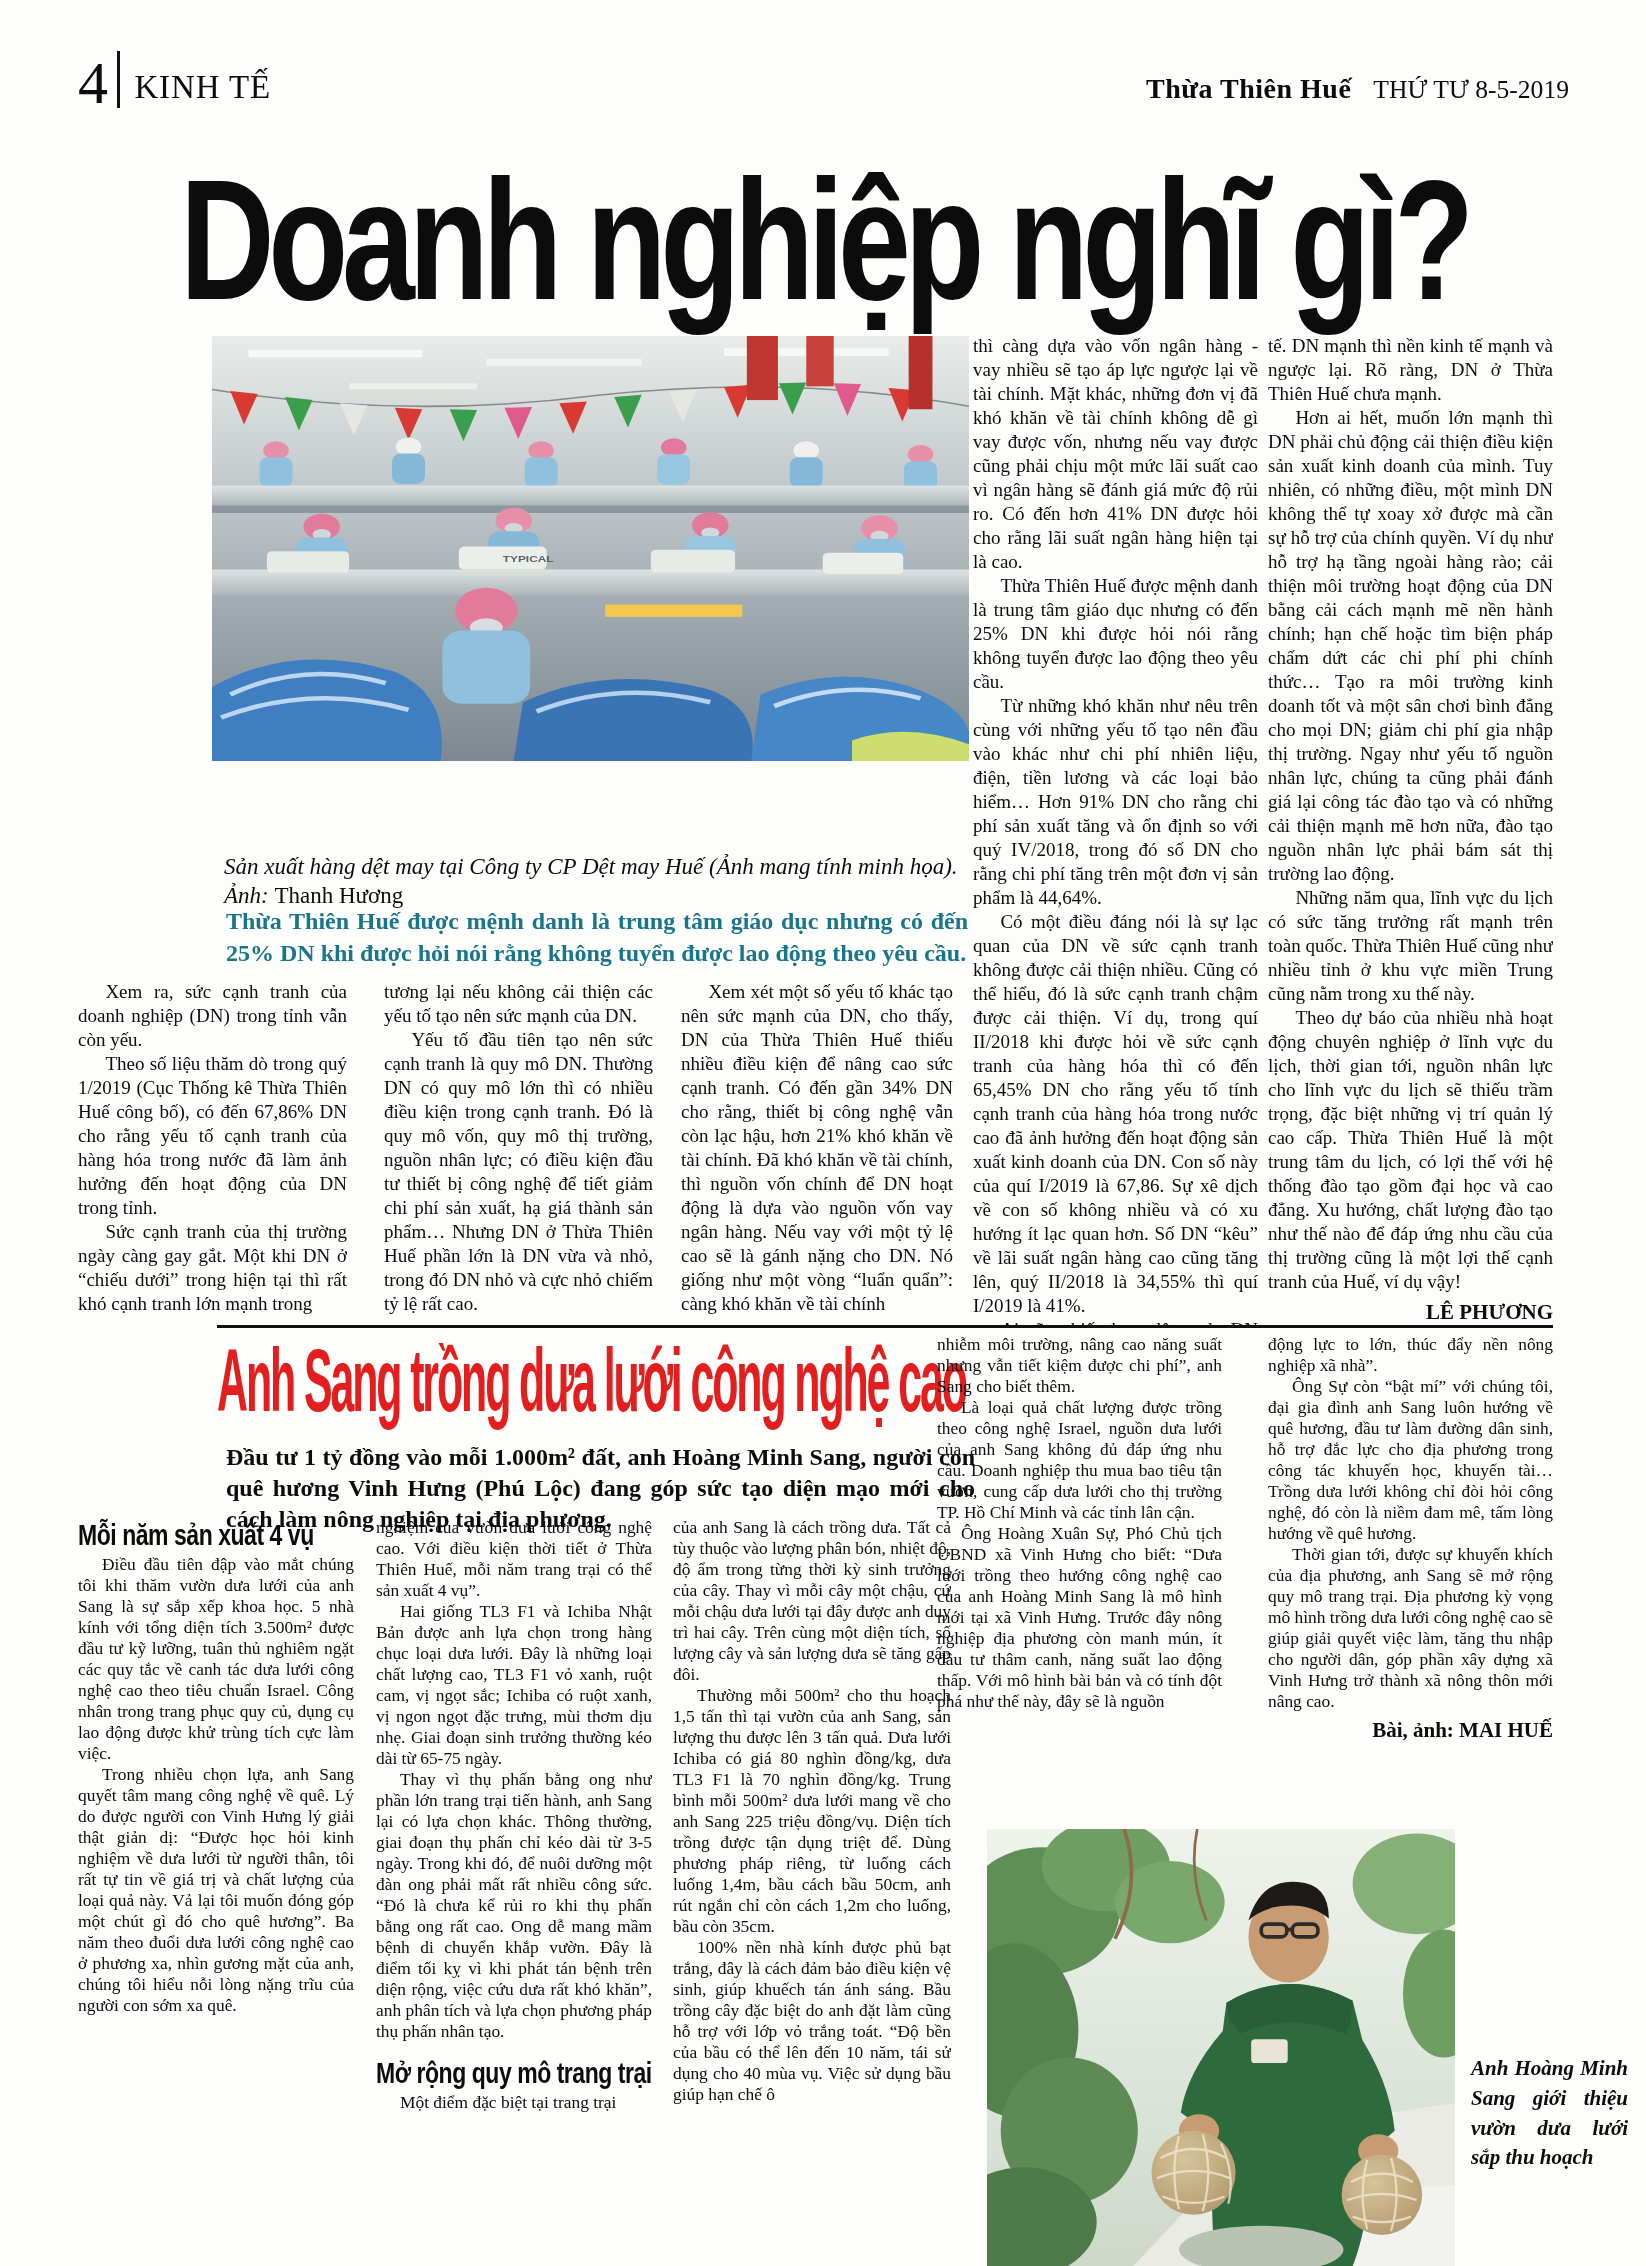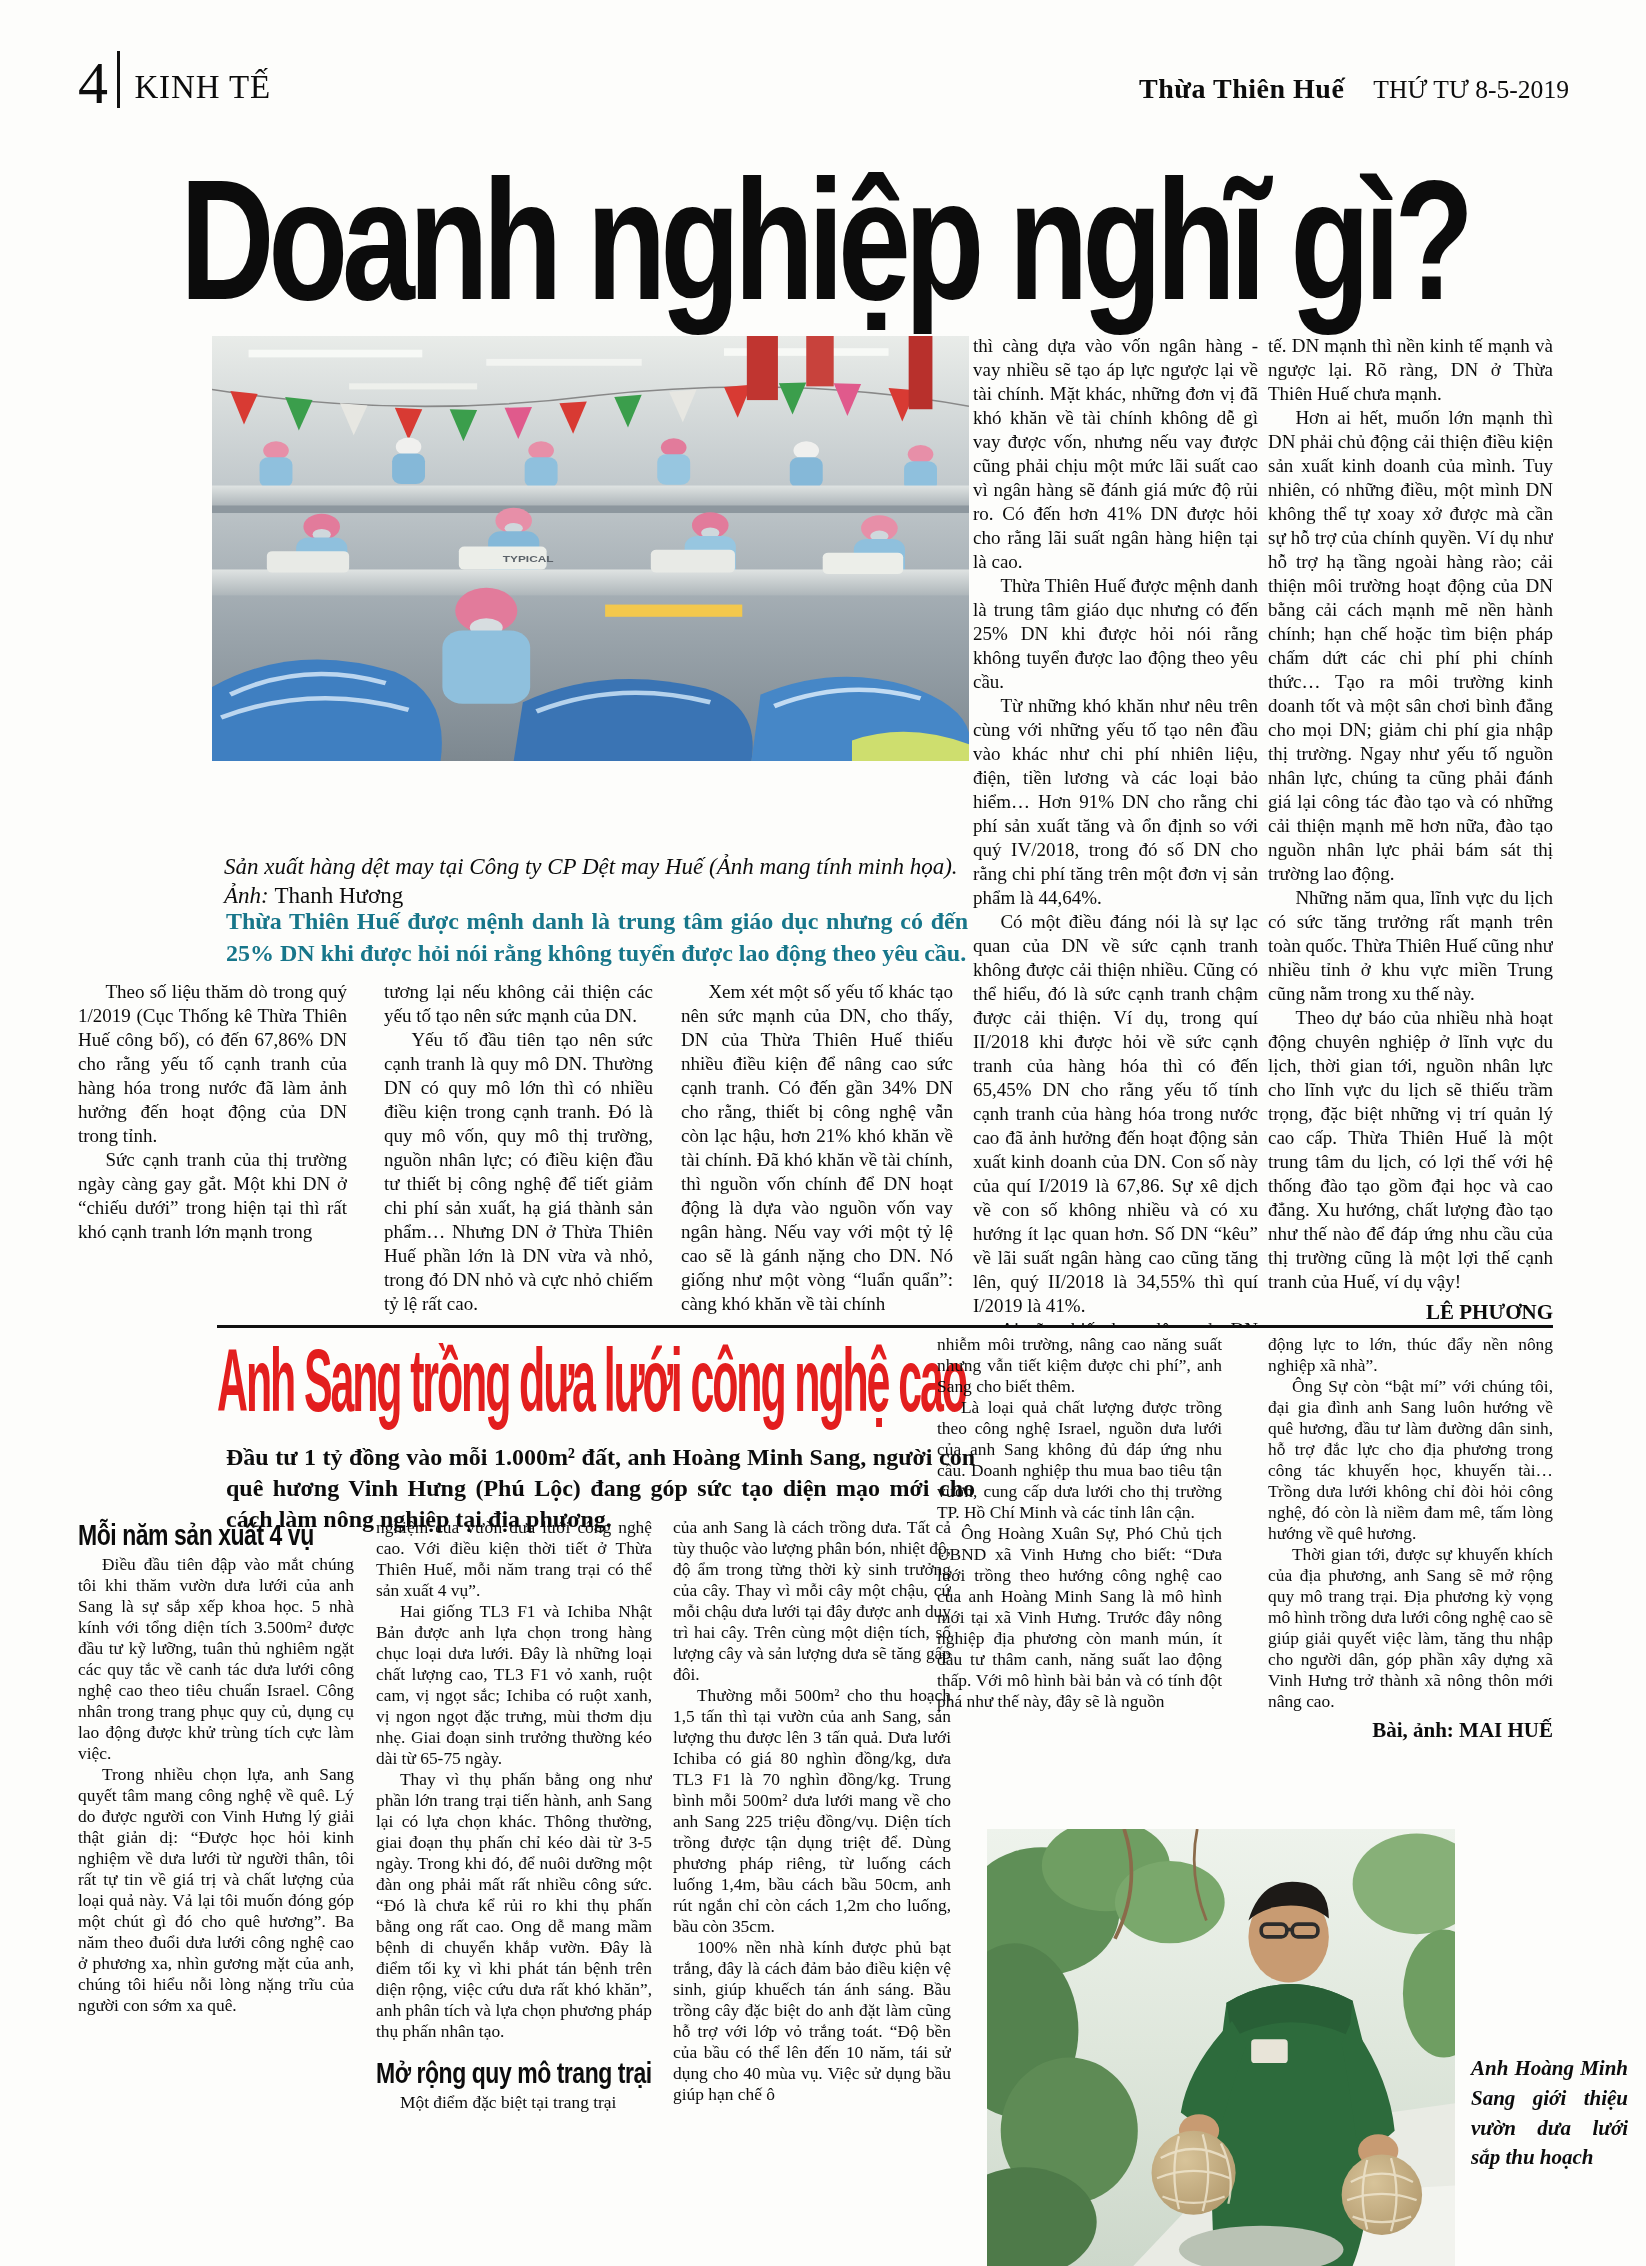--- a/index.html
+++ b/index.html
@@ -11,21 +11,21 @@
     position:relative;width:1647px;height:2267px;background:#fdfdfb;
     margin:0 auto;overflow:hidden;
     font-family:"Liberation Serif",serif;color:#0c0c0c;
   }
   
   .hdr{position:absolute;left:78px;right:78px;top:44px;height:66px;
        display:flex;align-items:flex-end;}
   .hdr .pno{font-size:60px;line-height:.9;font-weight:400;}
   .hdr .vbar{width:2.7px;height:57px;background:#111;margin:0 14.6px 1.8px 9.1px;}
   .hdr .sect{font-size:33px;letter-spacing:0.9px;padding-bottom:3.7px;}
-  .hdr .right{margin-left:auto;display:flex;align-items:flex-end;gap:29px;padding-bottom:5.5px;}
+  .hdr .right{margin-left:auto;display:flex;align-items:flex-end;gap:22px;padding-bottom:5.5px;}
   .hdr .mast{font-size:28px;font-weight:bold;letter-spacing:0.5px;}
   .hdr .date{font-size:25.6px;}
   
   .h1wrap{position:absolute;left:78px;right:78px;top:155px;height:183px;text-align:center;}
   .h1wrap span{display:inline-block;font-family:"Liberation Sans",sans-serif;
     font-weight:900;font-size:135px;line-height:1;letter-spacing:-6.4px;
     transform:scale(.97,1.26);transform-origin:center top;white-space:nowrap;}
   .h2wrap{position:absolute;left:217px;top:1336px;width:740px;height:101px;}
   .h2wrap span{display:inline-block;font-family:"Liberation Sans",sans-serif;
     font-weight:900;font-size:55px;line-height:1;letter-spacing:-2.7px;color:var(--headline_red);
@@ -208,20 +208,21 @@
     </svg>
   </div>
 
   <div class="cap1">
     <span>Sản xuất hàng dệt may tại Công ty CP Dệt may Huế (Ảnh mang tính minh họa). </span><span class="credit" style="font-style:italic">Ảnh: </span><span class="credit">Thanh Hương</span>
   </div>
 
   <div class="lead1">Thừa Thiên Huế được mệnh danh là trung tâm giáo dục nhưng có đến 25% DN khi được hỏi nói rằng không tuyển được lao động theo yêu cầu.</div>
 
   <div class="col a1col a1c1">
+    <p>Xem ra, sức cạnh tranh của doanh nghiệp (DN) trong tỉnh vẫn còn yếu.</p>
     <p>Theo số liệu thăm dò trong quý 1/2019 (Cục Thống kê Thừa Thiên Huế công bố), có đến 67,86% DN cho rằng yếu tố cạnh tranh của hàng hóa trong nước đã làm ảnh hưởng đến hoạt động của DN trong tỉnh.</p>
     <p>Sức cạnh tranh của thị trường ngày càng gay gắt. Một khi DN ở “chiếu dưới” trong hiện tại thì rất khó cạnh tranh lớn mạnh trong</p>
   </div>
   <div class="col a1col a1c2">
     <p class="cont">tương lại nếu không cải thiện các yếu tố tạo nên sức mạnh của DN.</p>
     <p>Yếu tố đầu tiên tạo nên sức cạnh tranh là quy mô DN. Thường DN có quy mô lớn thì có nhiều điều kiện trong cạnh tranh. Đó là quy mô vốn, quy mô thị trường, nguồn nhân lực; có điều kiện đầu tư thiết bị công nghệ để tiết giảm chi phí sản xuất, hạ giá thành sản phẩm… Nhưng DN ở Thừa Thiên Huế phần lớn là DN vừa và nhỏ, trong đó DN nhỏ và cực nhỏ chiếm tỷ lệ rất cao.</p>
   </div>
   <div class="col a1col a1c3">
     <p>Xem xét một số yếu tố khác tạo nên sức mạnh của DN, cho thấy, DN của Thừa Thiên Huế thiếu nhiều điều kiện để nâng cao sức cạnh tranh. Có đến gần 34% DN cho rằng, thiết bị công nghệ vẫn còn lạc hậu, hơn 21% khó khăn về tài chính. Đã khó khăn về tài chính, thì nguồn vốn chính để DN hoạt động là dựa vào nguồn vốn vay ngân hàng. Nếu vay với một tỷ lệ cao sẽ là gánh nặng cho DN. Nó giống như một vòng “luẩn quẩn”: càng khó khăn về tài chính</p>
   </div>

